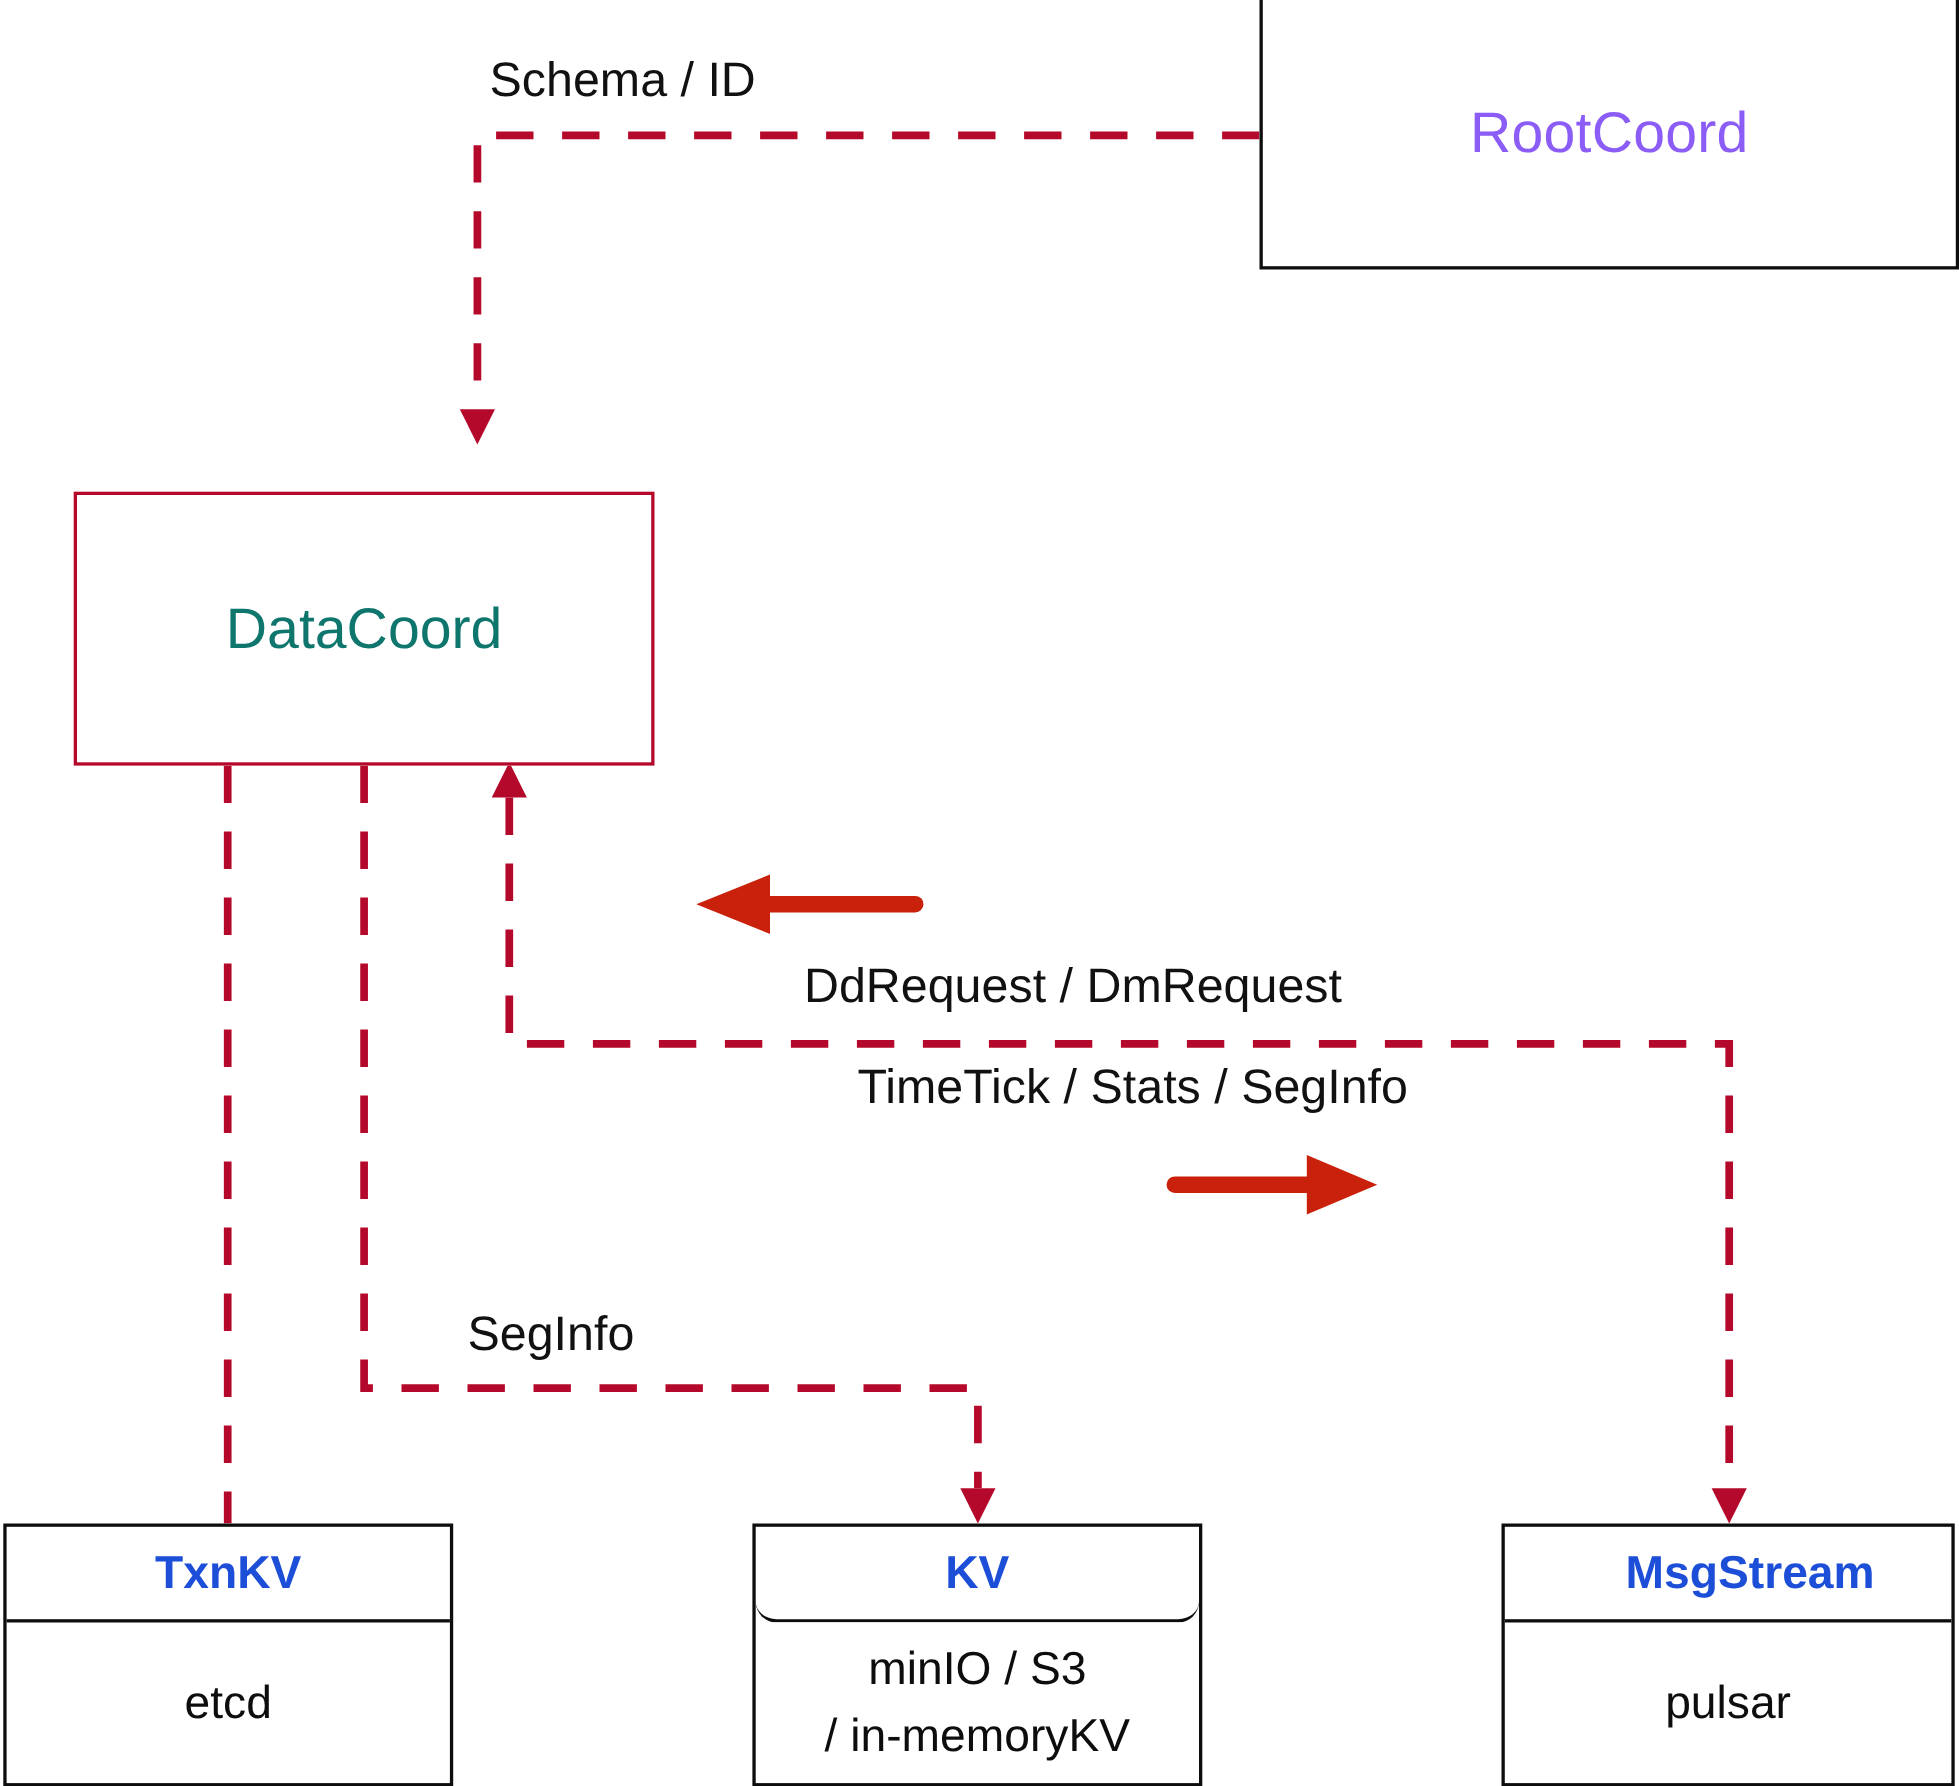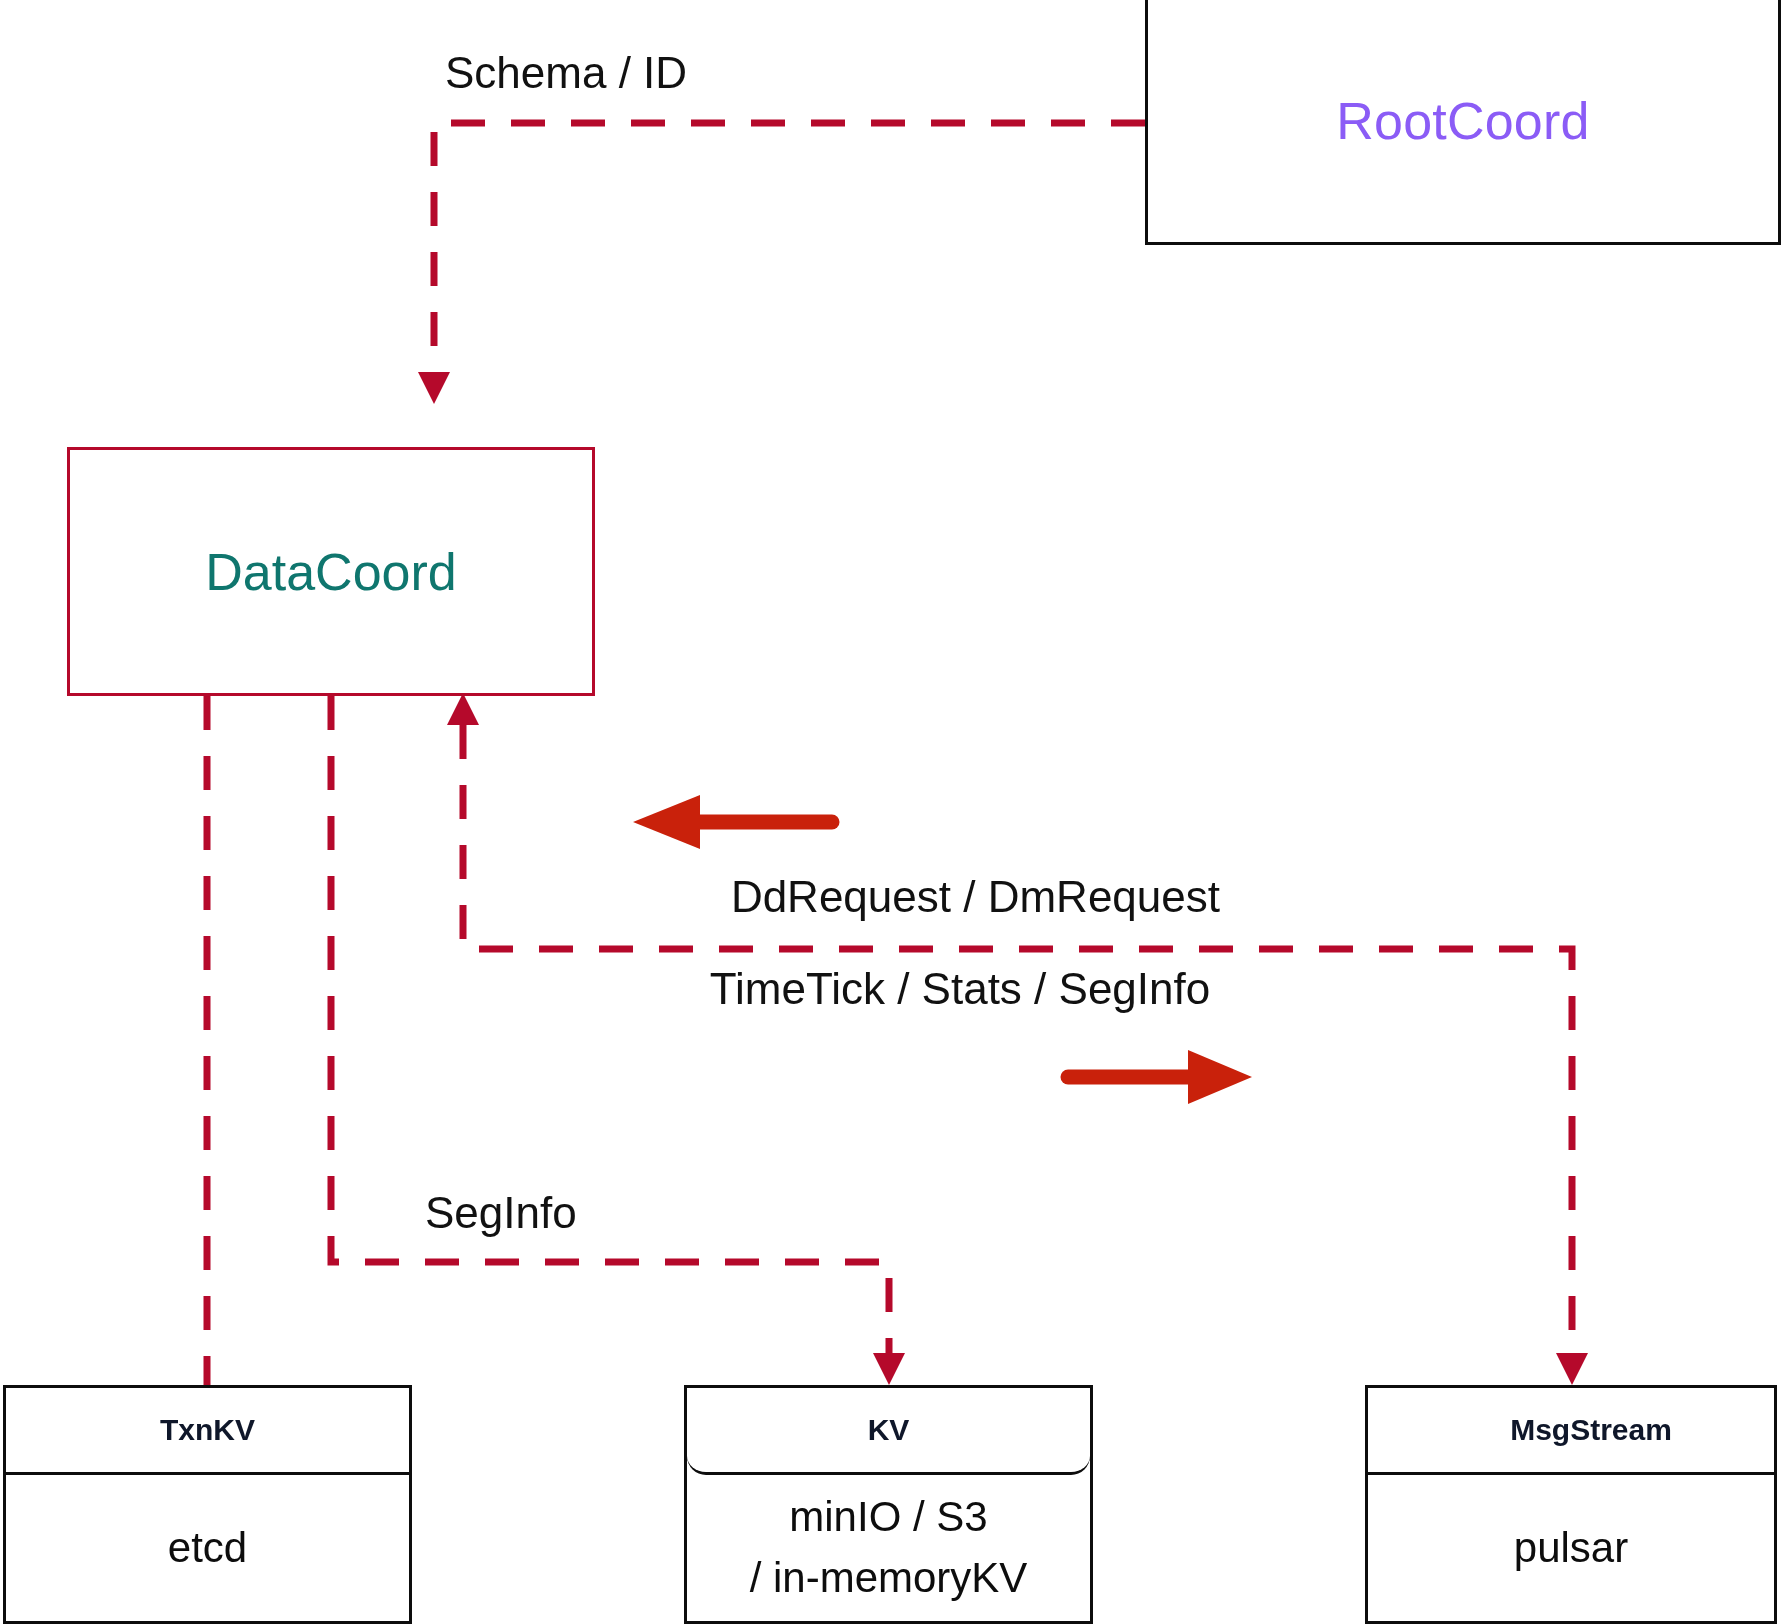--- a/index.html
+++ b/index.html
@@ -53,23 +53,23 @@
   .node-split {
     border: 3px solid #0d0d0d;
     display: flex;
     flex-direction: column;
   }
   .node-split .split-head {
     border-bottom: 3px solid #0d0d0d;
     display: flex;
     align-items: center;
     justify-content: center;
-    font-size: 30px;
+    font-size: 42px;
     font-weight: bold;
-    color: #0f172a;
+    color: #1d4ed8;
   }
   .node-split .split-body {
     flex: 1;
     display: flex;
     flex-direction: column;
     align-items: center;
     justify-content: center;
     font-size: 42px;
     color: #0d0d0d;
     line-height: 1.45;
@@ -156,17 +156,17 @@
     <div class="split-head" style="height:84px;padding-left:40px;">MsgStream</div>
     <div class="split-body">
       <div>pulsar</div>
     </div>
   </div>
 
   <div class="edge-label" style="left:445px; top:48px; width:600px;">Schema / ID</div>
 
   <div class="edge-label" style="left:620px; top:872px; width:600px; text-align:right;">DdRequest / DmRequest</div>
 
-  <div class="edge-label" style="left:640px; top:964px; width:640px; text-align:center;">TimeTick / Stats / SegInfo</div>
+  <div class="edge-label" style="left:640px; top:964px; width:640px; text-align:right;">TimeTick / Stats / SegInfo</div>
 
   <div class="edge-label" style="left:425px; top:1188px; width:300px;">SegInfo</div>
 
 </div>
 
 </body></html>

